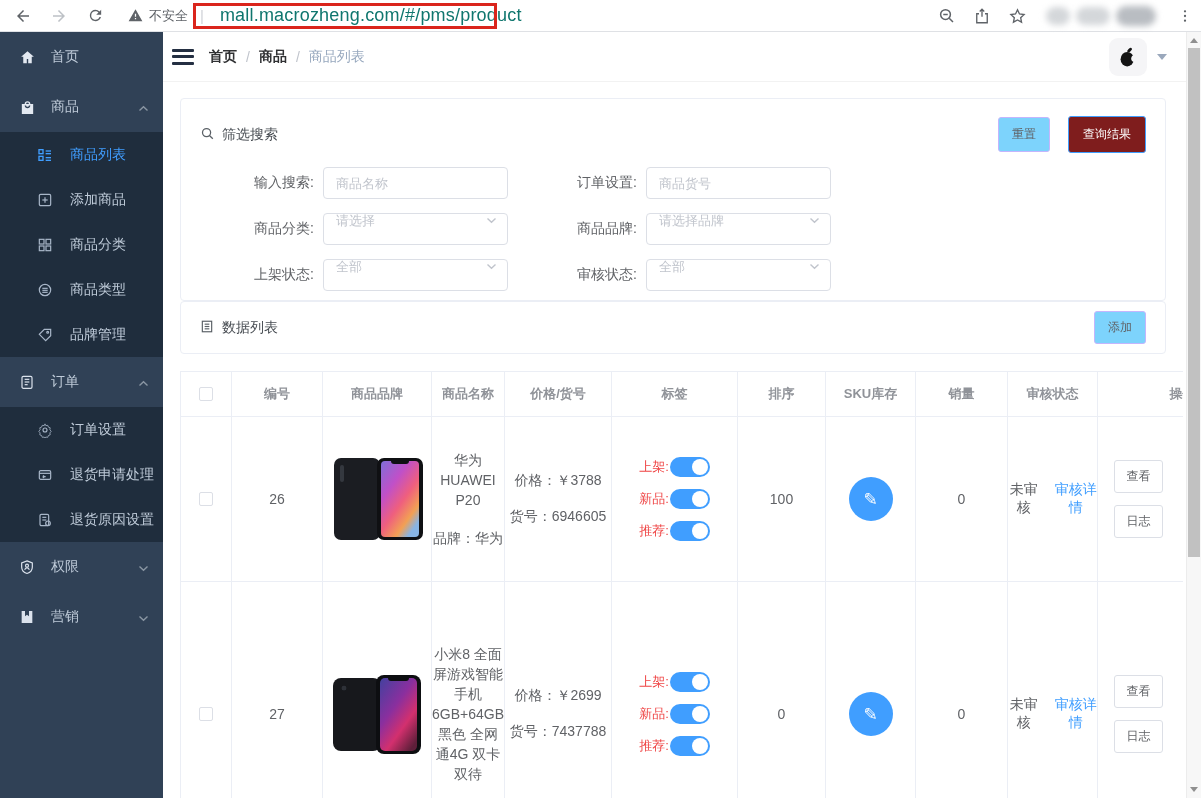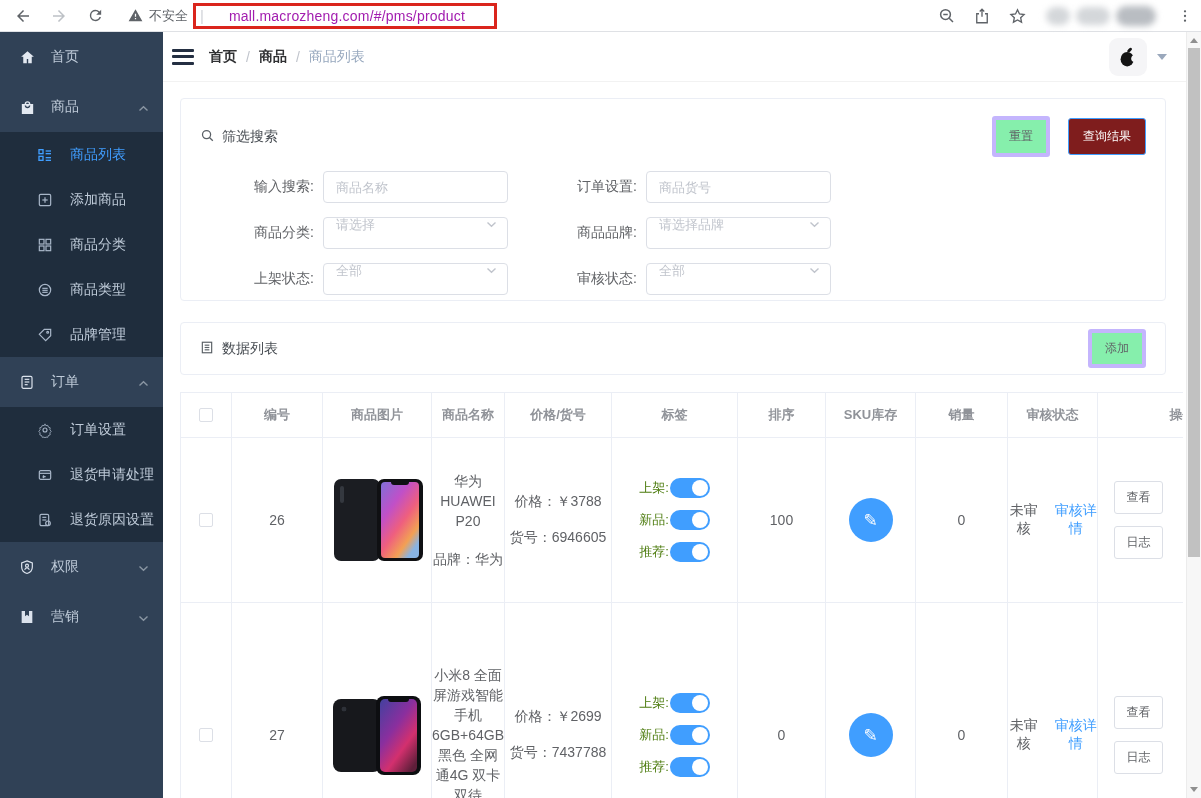--- a/index.html
+++ b/index.html
@@ -9,21 +9,21 @@
 
   
   .browser{position:relative;height:32px;background:#fff;border-bottom:1px solid #dfe1e5;display:flex;align-items:center}
   .b-icon{display:inline-flex;align-items:center;justify-content:center;width:20px;height:20px;flex:0 0 auto}
   .b-back{margin-left:13px}
   .b-fwd{margin-left:16px}
   .b-refresh{margin-left:16px}
   .b-warn{margin-left:20px}
   .sec-label{margin-left:4px;font-size:13px;color:#5f6368}
   .b-sep{margin-left:12px;color:#d0d3d8;font-size:15px}
-  .url-text{margin-left:25px;font-size:14px;color:#a21caf;letter-spacing:.2px}
+  .url-text{margin-left:16px;font-size:18px;color:#0f766e;letter-spacing:.2px}
   .url-annotation{position:absolute;left:193px;top:3px;width:304px;height:26px;border:3px solid #da251c;pointer-events:none}
   .b-right{position:absolute;right:6px;top:0;height:32px;display:flex;align-items:center;gap:15px}
   .blur-wrap{display:flex;align-items:center;gap:6px;margin:0 4px}
   .blur-blob{background:#d4d7da;border-radius:10px;filter:blur(3px)}
 
   
   .app{display:flex;height:766px}
   .sidebar{width:163px;background:#304156;flex:0 0 auto;overflow:hidden}
   .s-item{height:50px;display:flex;align-items:center;padding-left:18px;position:relative;cursor:pointer}
   .s-item .s-label{margin-left:15px;font-size:14px;color:#bfcbd9}
@@ -42,26 +42,26 @@
   .crumb .c-sep{color:#c0c4cc;margin:0 9px}
   .crumb .c-cur{color:#97a8be}
   .tb-right{margin-left:auto;display:flex;align-items:center;gap:10px}
   .avatar{width:38px;height:38px;border-radius:9px;background:#f5f5f7;display:flex;align-items:center;justify-content:center;cursor:pointer}
   .caret-down{width:0;height:0;border-left:5px solid transparent;border-right:5px solid transparent;border-top:6px solid #9aa8bc;cursor:pointer}
 
   .content{padding:16px 0 0 17px;background:#fff;flex:1;overflow:hidden}
 
   
   .card{width:986px;border:1px solid #ebeef5;border-radius:4px;background:#fff}
-  .filter-card{height:203px;margin-bottom:21px}
+  .filter-card{height:203px;}
   .card-head{display:flex;align-items:center;padding:17px 19px 12px 19px}
   .card-title{display:flex;align-items:center;gap:7px;font-size:14px;color:#474c52}
   .head-btns{margin-left:auto;display:flex;align-items:center;gap:18px}
   .btn{font-family:inherit;cursor:pointer;border-radius:3px;font-size:12px}
-  .btn-plain{background:#86efac;border:4px solid #c4b5fd;color:#606266;padding:8px 13px}
+  .btn-plain{background:#7dd3fc;border:1px solid #c4b5fd;color:#606266;padding:8px 13px}
   .btn-primary{background:#7f1d1d;border:1px solid #409eff;color:#fff;padding:9px 14px}
   .f-form{display:grid;grid-template-columns:285px 300px;column-gap:38px;row-gap:14px;padding:2px 0 0 52px}
   .field{display:flex;align-items:center}
   .f-label{width:90px;text-align:right;padding-right:9px;font-size:14px;color:#606266;flex:0 0 auto;white-space:nowrap}
   .f-input,.f-select{width:185px;height:32px;border:1px solid #dcdfe6;border-radius:4px;background:#fff}
   .f-input{padding:0 12px;font-size:13px;color:#606266;font-family:inherit;outline:none}
   .f-input::placeholder{color:#c0c4cc}
   .f-select{display:flex;align-items:center;padding:0 10px 17px 12px;cursor:pointer}
   .f-select .sel-text{font-size:13px;color:#c0c4cc;flex:1}
 
@@ -76,21 +76,21 @@
   .grid th{height:45px;color:#909399;font-weight:bold;font-size:13px}
   .row-1{height:165px}
   .row-2{height:265px}
   .cbx{width:14px;height:14px;border:1px solid #dcdfe6;border-radius:2px;background:#fff;margin:0 auto;cursor:pointer}
   .name-cell{font-size:13px;line-height:20px;padding:6px 4px}
   .brand-line{display:block;margin-top:18px}
   .price-cell{text-align:left;padding-left:12px;font-size:14px}
   .price-cell .pl{display:block}
   .price-cell .pl + .pl{margin-top:18px}
   .tags{display:inline-flex;flex-direction:column;gap:12px;align-items:flex-start}
-  .tag-row{display:flex;align-items:center;gap:1px;font-size:13px;color:#4d7c0f}
+  .tag-row{display:flex;align-items:center;gap:1px;font-size:13px;color:#ef4444}
   .toggle{width:40px;height:20px;border-radius:10px;background:#409eff;position:relative;cursor:pointer;flex:0 0 auto}
   .toggle::after{content:"";position:absolute;right:2px;top:2px;width:16px;height:16px;border-radius:50%;background:#fff}
   .sku-btn{width:44px;height:44px;border-radius:50%;background:#409eff;border:none;color:#fff;font-size:17px;display:inline-flex;align-items:center;justify-content:center;cursor:pointer}
   .verify{display:inline-flex;flex-direction:row;gap:15px;align-items:center}
   .verify .v-link{color:#409eff;cursor:pointer;font-size:14px}
   .ops-cell{text-align:left}
   .mini-btn{display:block;width:49px;padding:7px 0;text-align:center;background:#fff;border:1px solid #dcdfe6;border-radius:3px;color:#606266;font-size:12px;margin:0 0 12px 16px;cursor:pointer;font-family:inherit}
   .mini-btn:last-child{margin-bottom:0}
   .img-cell svg{display:block;margin:0 auto}
 
@@ -442,21 +442,21 @@
               <col style="width:92px">
                 <col style="width:90px">
                 <col style="width:170px">
             </colgroup>
             <thead>
               <tr>
                 <th>
                     <div class="cbx"></div>
                   </th>
                 <th>编号</th>
-                <th>商品图片</th>
+                <th>商品品牌</th>
                 <th>商品名称</th>
                 <th>价格/货号</th>
                 <th>标签</th>
                 <th>排序</th>
                 <th>SKU库存</th>
                 <th>销量</th>
                 <th>审核状态</th>
                 <th>操作</th>
               </tr>
             </thead>

